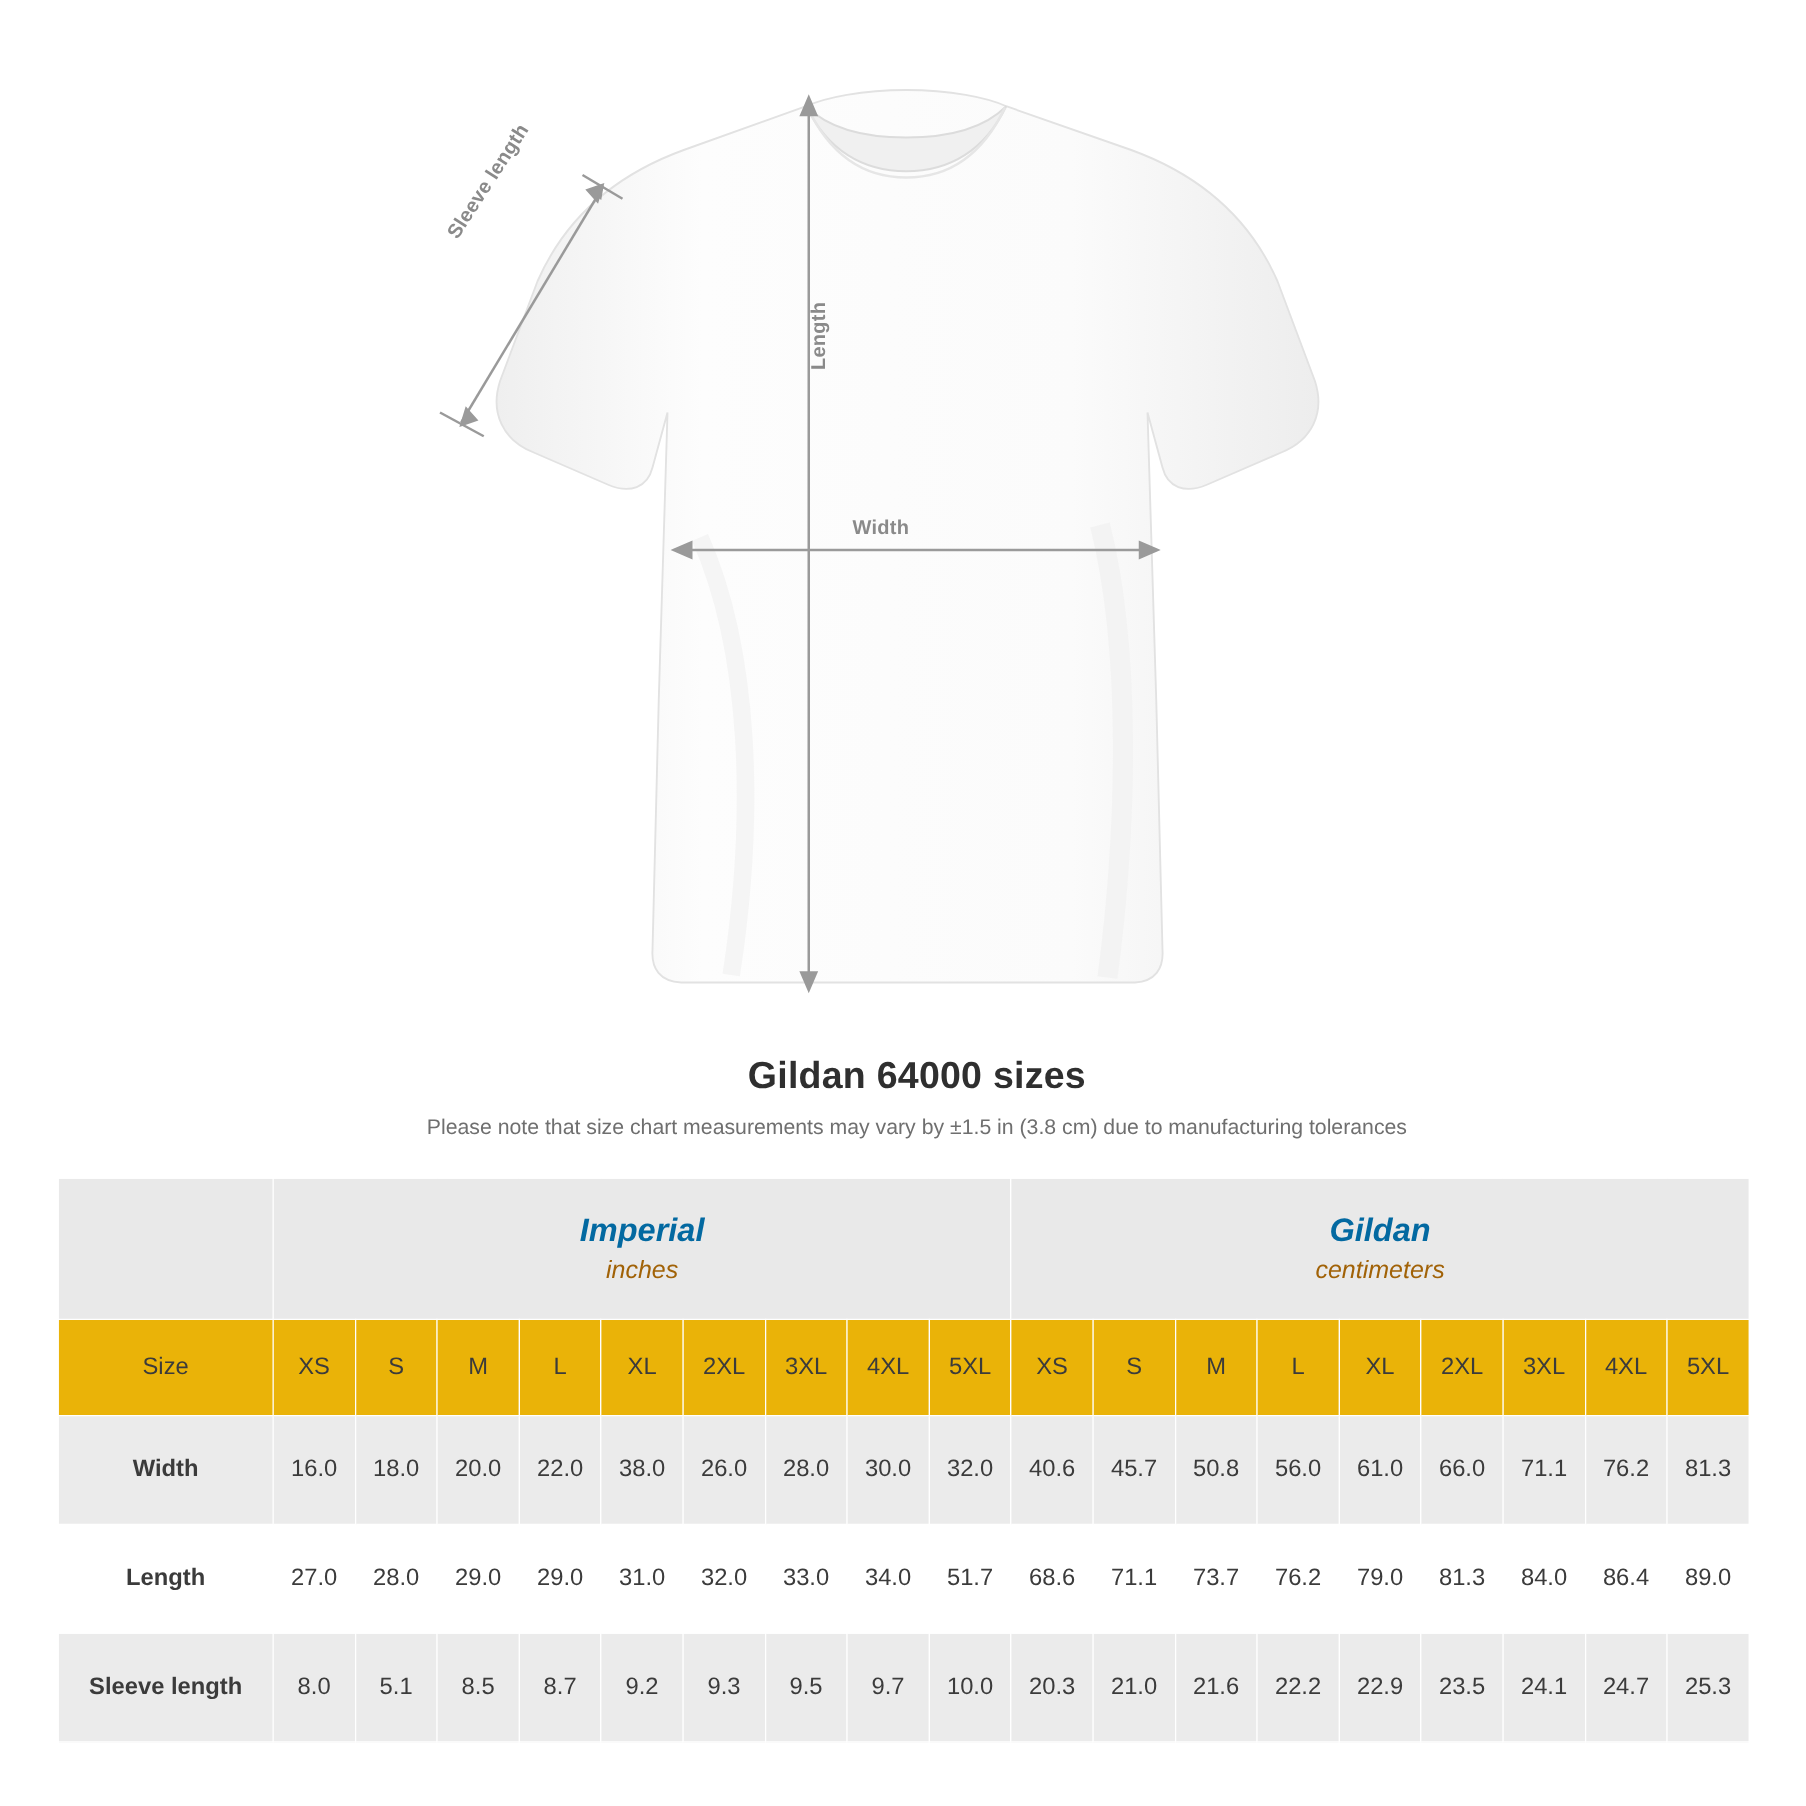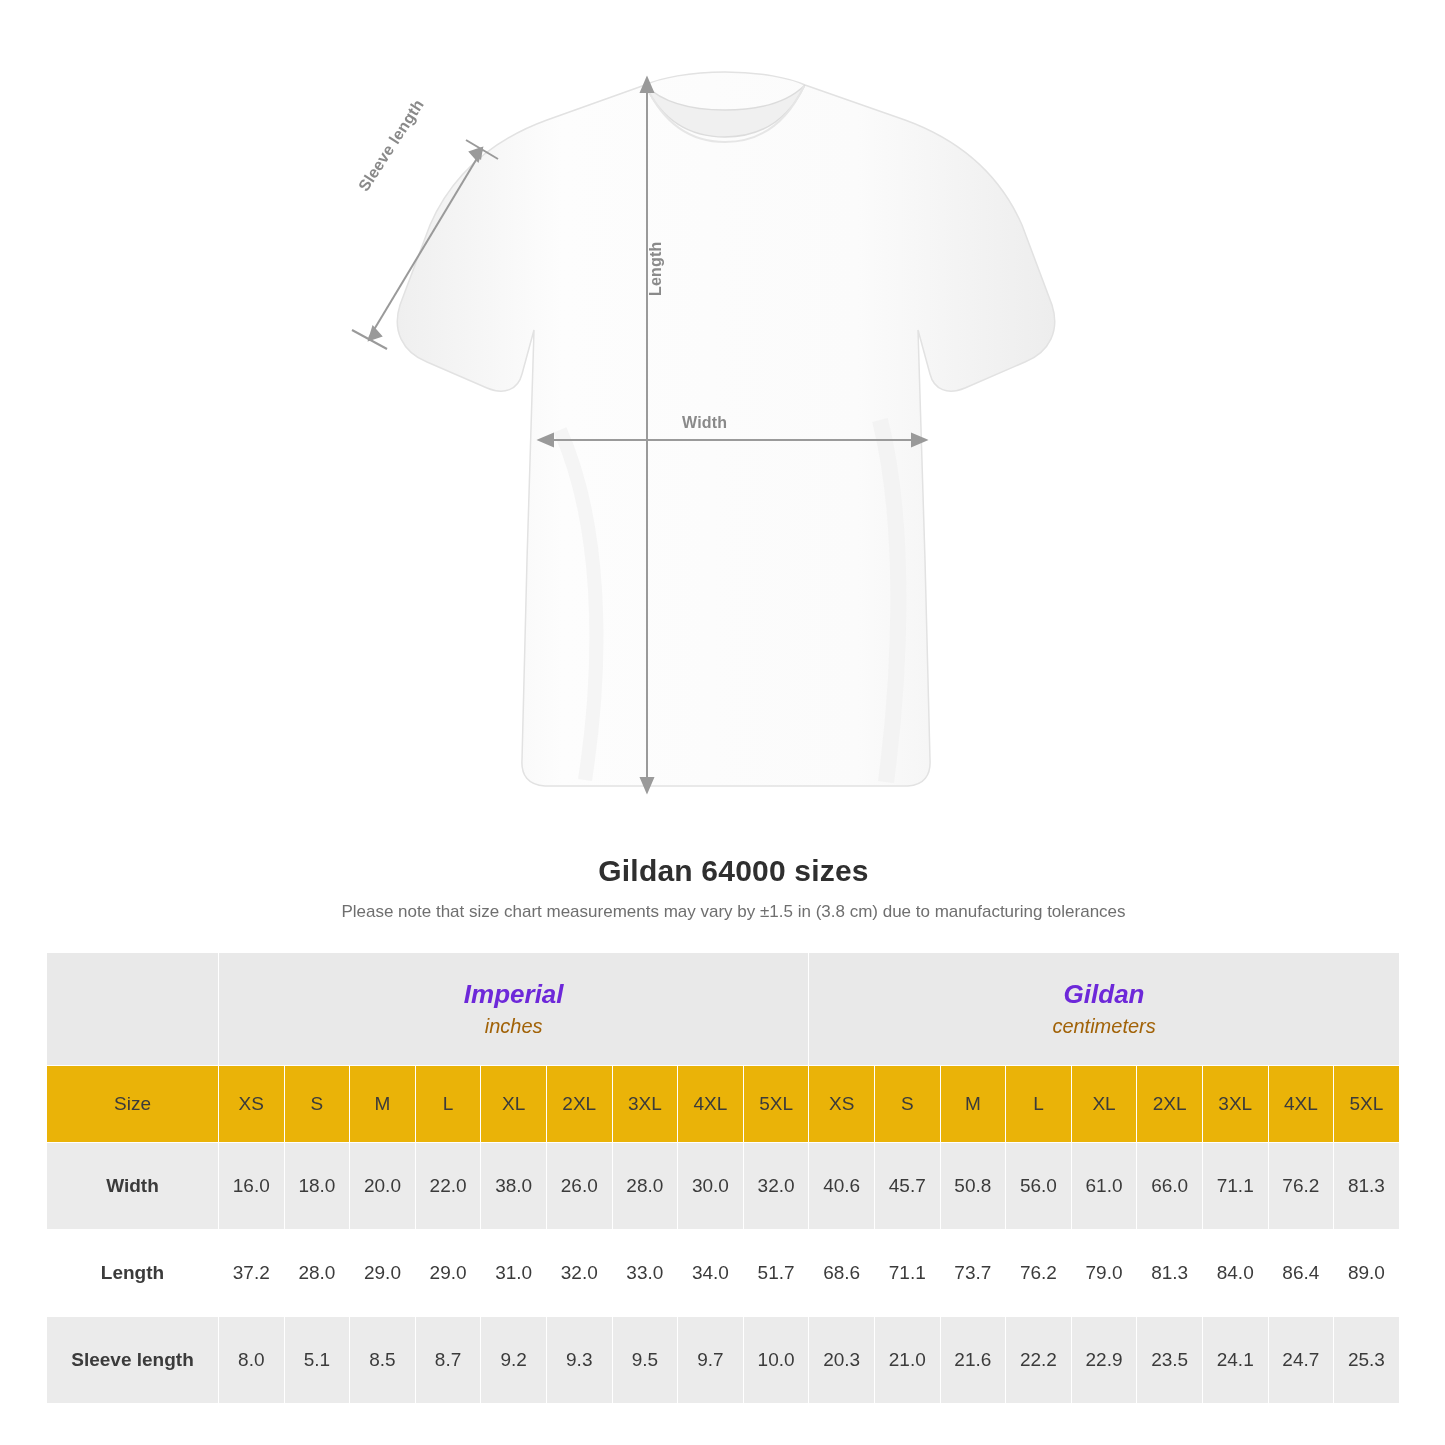--- a/index.html
+++ b/index.html
@@ -47,21 +47,21 @@
     transform-origin: left top;
   }
   .label-width {
     left: 682px;
     top: 414px;
   }
 
   
   .chart-head {
     text-align: center;
-    margin-top: 24px;
+    margin-top: 14px;
     padding-left: 22px;
   }
   .chart-title {
     font-size: 30px;
     font-weight: bold;
     color: #2f2f2f;
     margin: 0;
     letter-spacing: 0.2px;
   }
   .chart-note {
@@ -87,21 +87,21 @@
   }
   .unit-head td {
     background: #e9e9e9;
     height: 112px;
     padding: 0;
   }
   .unit-name {
     font-size: 26px;
     font-style: italic;
     font-weight: bold;
-    color: #6d28d9;
+    color: #0369a1;
     line-height: 1.1;
   }
   .unit-sub {
     font-size: 20px;
     font-style: italic;
     color: #a16207;
     margin-top: 6px;
   }
   .hdr-row td {
     background: #eab308;
@@ -277,21 +277,21 @@
           <td>50.8</td>
           <td>56.0</td>
           <td>61.0</td>
           <td>66.0</td>
           <td>71.1</td>
           <td>76.2</td>
           <td>81.3</td>
         </tr>
         <tr class="data-row row-even">
           <td class="rowlabel">Length</td>
-          <td>37.2</td>
+          <td>27.0</td>
           <td>28.0</td>
           <td>29.0</td>
           <td>29.0</td>
           <td>31.0</td>
           <td>32.0</td>
           <td>33.0</td>
           <td>34.0</td>
           <td>51.7</td>
           <td>68.6</td>
           <td>71.1</td>

